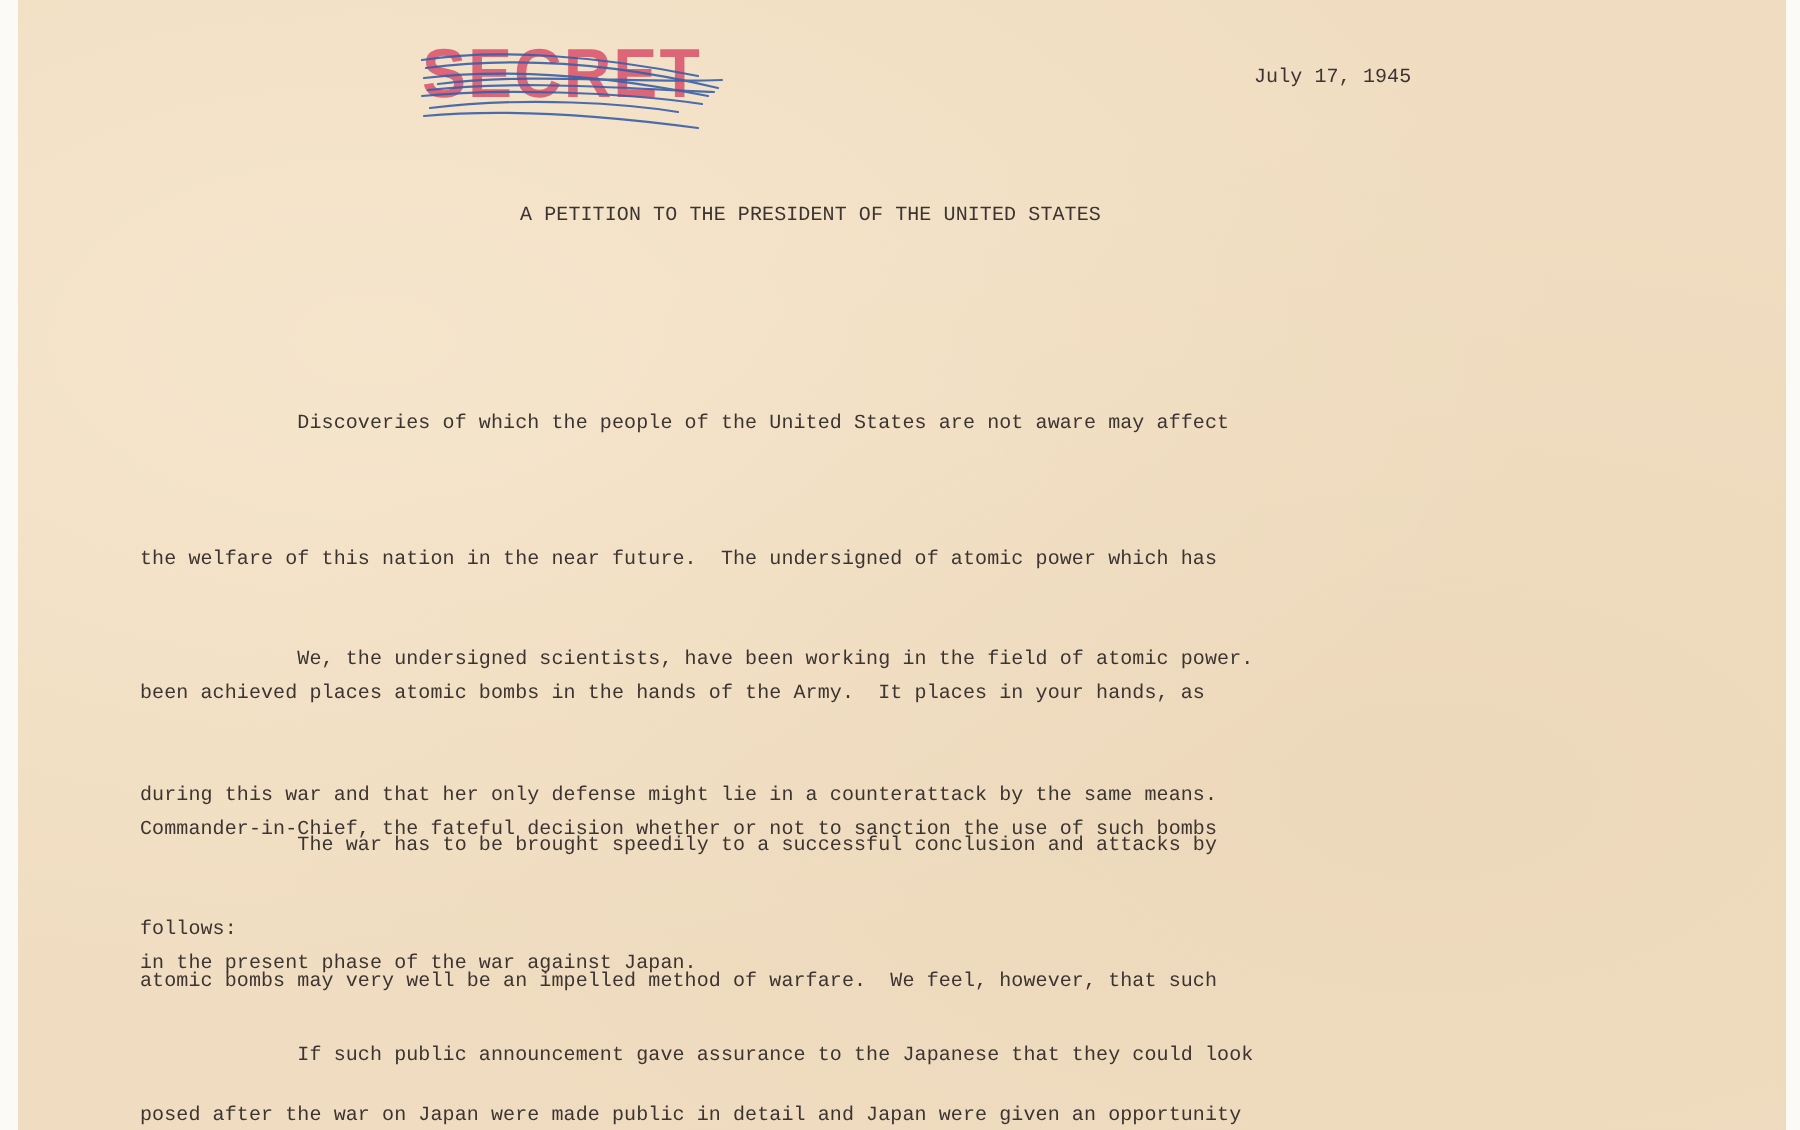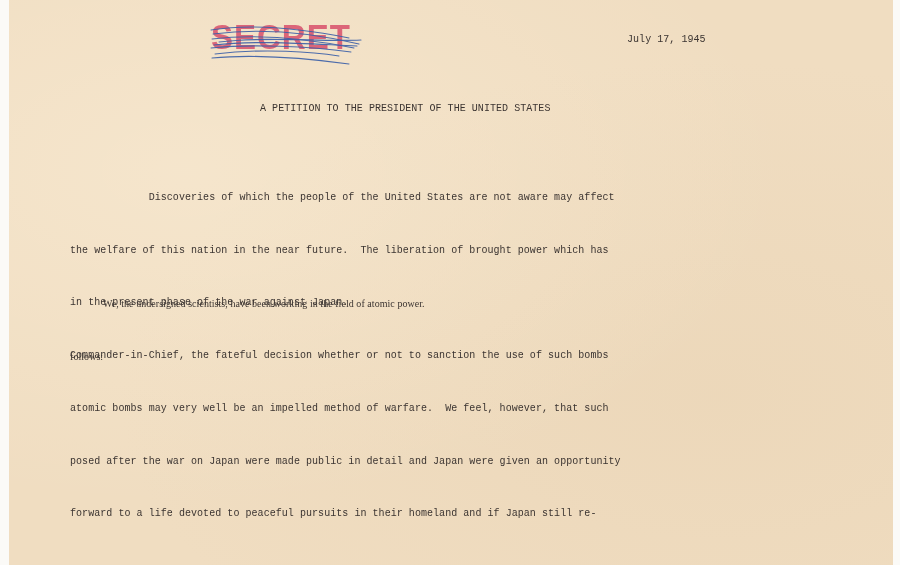--- a/index.html
+++ b/index.html
@@ -35,24 +35,24 @@
     letter-spacing: 1px;
     color: #d9546e;
     opacity: 0.88;
     transform: scaleY(1.05);
   }
   .stamp svg { position: absolute; left: 0; top: 0; }
   .date { left: 618px; top: 31px; }
   .title { left: 251px; top: 100px; }
   .para { left: 61px; }
   .p1 { top: 154px; }
-  .p2 { top: 260px; font-family: Liberation Serif, serif; }
+  .p2 { top: 272px; }
   .p3 { top: 365px; }
   .p4 { top: 470px; }
-  .line { display: block; height: 17.5px; }
+  .line { display: block; height: 17.5px; margin-top: 15px; }
 </style>
 </head>
 <body>
 
 <div class="page">
 
   <div class="stamp">
     <div class="stamp-text">SECRET</div>
     <svg width="160" height="55" viewBox="0 0 160 55">
       <g fill="none" stroke="#3a5fa8" stroke-width="1.1" stroke-linecap="round" opacity="0.9">
@@ -67,36 +67,40 @@
       </g>
     </svg>
   </div>
 
   <div class="typed date">July 17, 1945</div>
 
   <div class="typed title">A PETITION TO THE PRESIDENT OF THE UNITED STATES</div>
 
   <div class="typed para p1">
     <span class="line">             Discoveries of which the people of the United States are not aware may affect</span>
-    <span class="line">the welfare of this nation in the near future.  The liberation of brought power which has</span>
+    <span class="line">the welfare of this nation in the near future.  The undersigned of atomic power which has</span>
+    <span class="line">been achieved places atomic bombs in the hands of the Army.  It places in your hands, as</span>
+    <span class="line">Commander-in-Chief, the fateful decision whether or not to sanction the use of such bombs</span>
     <span class="line">in the present phase of the war against Japan.</span>
-    <span class="line">Commander-in-Chief, the fateful decision whether or not to sanction the use of such bombs</span>
   </div>
 
   <div class="typed para p2">
     <span class="line">             We, the undersigned scientists, have been working in the field of atomic power.</span>
+    <span class="line">during this war and that her only defense might lie in a counterattack by the same means.</span>
     <span class="line">follows:</span>
   </div>
 
   <div class="typed para p3">
+    <span class="line">             The war has to be brought speedily to a successful conclusion and attacks by</span>
     <span class="line">atomic bombs may very well be an impelled method of warfare.  We feel, however, that such</span>
     <span class="line">posed after the war on Japan were made public in detail and Japan were given an opportunity</span>
     
   </div>
 
   <div class="typed para p4">
+    <span class="line">             If such public announcement gave assurance to the Japanese that they could look</span>
     <span class="line">forward to a life devoted to peaceful pursuits in their homeland and if Japan still re-</span>
     
     
     
   </div>
 
 </div>
 
 </body></html>

